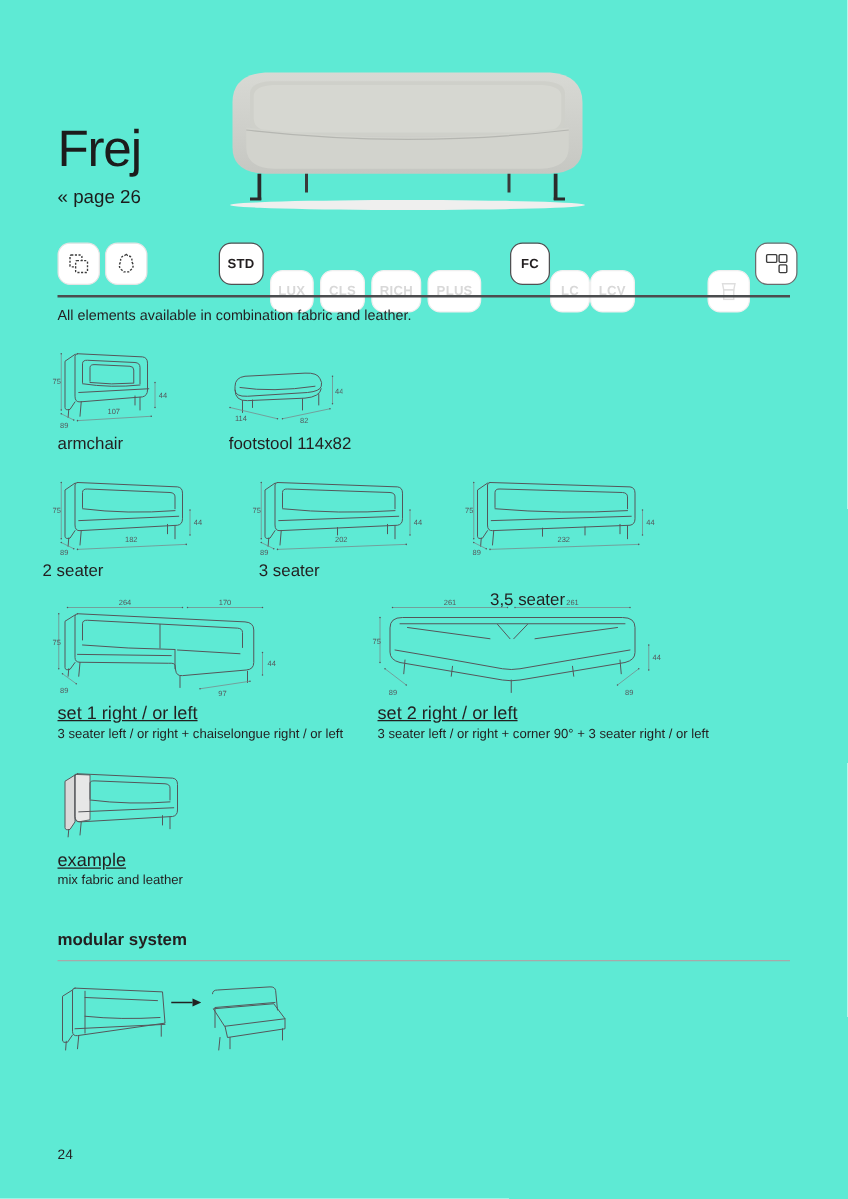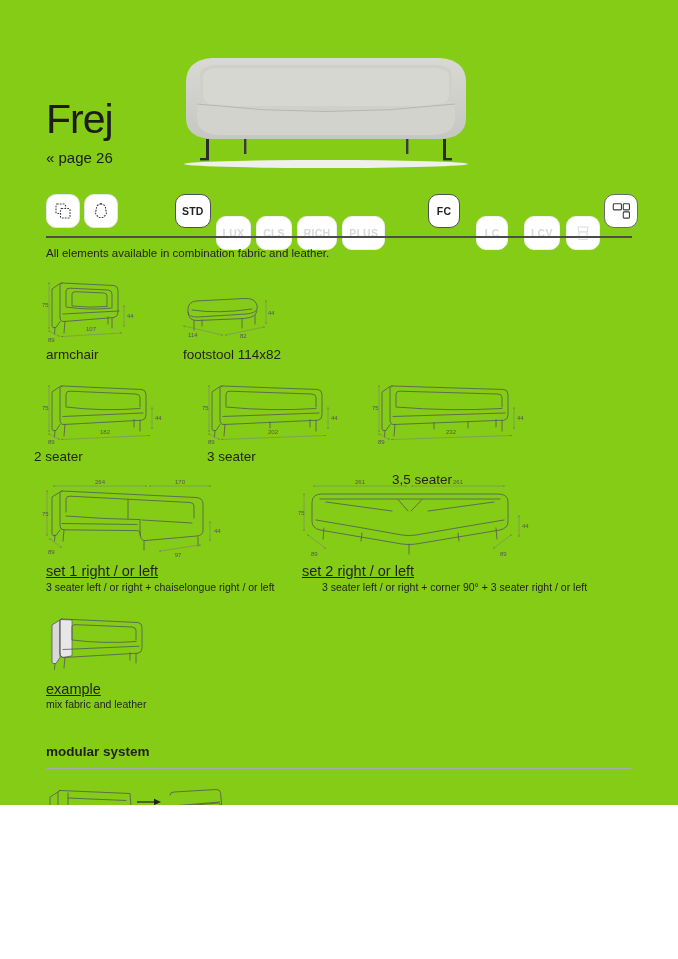--- a/index.html
+++ b/index.html
@@ -1,28 +1,28 @@
 <!DOCTYPE html>
 <html><head>
 <meta charset="utf-8">
 <style>
   * { margin:0; padding:0; box-sizing:border-box; }
   html,body { background:#ffffff; }
   body { font-family:"Liberation Sans","DejaVu Sans",sans-serif; color:#231f20; }
-  .page { position:relative; width:678px; height:805px; background:#84cc16; overflow:hidden; }
+  .page { position:relative; width:678px; height:959px; background:#5eead4; overflow:hidden; }
 
   .title { position:absolute; left:46px; top:96px; font-size:41px; font-weight:400; letter-spacing:-1px; color:#1c1c1c; }
   .pageref { position:absolute; left:46px; top:149px; font-size:15px; color:#1c1c1c; }
 
   .hero { position:absolute; left:170px; top:46px; }
 
   .chiprow { position:absolute; top:194px; display:flex; gap:4px; }
   .mats { left:46px; }
   .fgrades { left:175px; gap:5px; }
-  .lgrades { left:428px; gap:16px; }
+  .lgrades { left:408px; gap:0; }
   .cats { left:566px; gap:4px; }
   .chip { height:34px; min-width:32px; padding:16px 6px; border-radius:10px; background:#fff;
           display:flex; align-items:center; justify-content:center;
           font-size:10.5px; font-weight:bold; letter-spacing:.2px; }
   .chip.on  { border:1.5px solid #4f5052; color:#231f20; }
   .chip.off { border:1px solid #efefef; color:#d8d8d8;margin-top:22px; }
   .chip.icon-chip { width:34px; }
   .chip.icon-light { border:1px solid #e4e4e4; }
 
   .rule-dark { position:absolute; left:46px; top:236px; width:586px; height:2px; background:#4b4c4e; }
@@ -321,21 +321,21 @@
       <text class="dim" x="0" y="37">75</text>
       <text class="dim" x="13" y="78">89</text>
       <text class="dim" x="202" y="78">89</text>
       <text class="dim" x="224" y="50">44</text>
     </svg>
   </div>
 
   <div class="lbl-lg" style="left:46px; top:563px;">set 1 right / or left</div>
   <div class="sub" style="left:46px; top:581px;">3 seater left / or right + chaiselongue right / or left</div>
   <div class="lbl-lg" style="left:302px; top:563px;">set 2 right / or left</div>
-  <div class="sub" style="left:302px; top:581px;margin-left:20px;">3 seater left / or right + corner 90° + 3 seater right / or left</div>
+  <div class="sub" style="left:302px; top:581px;">3 seater left / or right + corner 90° + 3 seater right / or left</div>
 
   <div class="drawing" style="left:42px; top:610px;">
     <svg width="120" height="64" viewBox="0 0 120 64">
       <path d="M18,10 L10,15 L10,52 Q10,54.5 14,53.5 L18,47.5 Z" fill="#d9d9d9" stroke="#55565a" stroke-width="0.8"></path>
       <path d="M18,9.5 L30,10 L30,45.8 L22,47.3 Q18,47.6 18,43 Z" fill="#e7e7e7" stroke="#55565a" stroke-width="0.7"></path>
       <g stroke="#55565a" stroke-width="0.8" fill="none" stroke-linejoin="round" stroke-linecap="round">
         <path d="M20,9 L96,12.5 Q100,13 100,17.5 L100,38 Q100,42.5 96,43.2 L22,47.5 Q18,47.8 18,43 L18,11 Q18,9 20,9 Z"></path>
         <path d="M30,29 L30,16.5 Q30,14.5 34,14.7 L90,17 Q94,17.3 94,20.5 L94,30"></path>
         <path d="M30,30 Q62,34 94,31.5"></path>
         <path d="M21,39.5 L97,36.2"></path>

